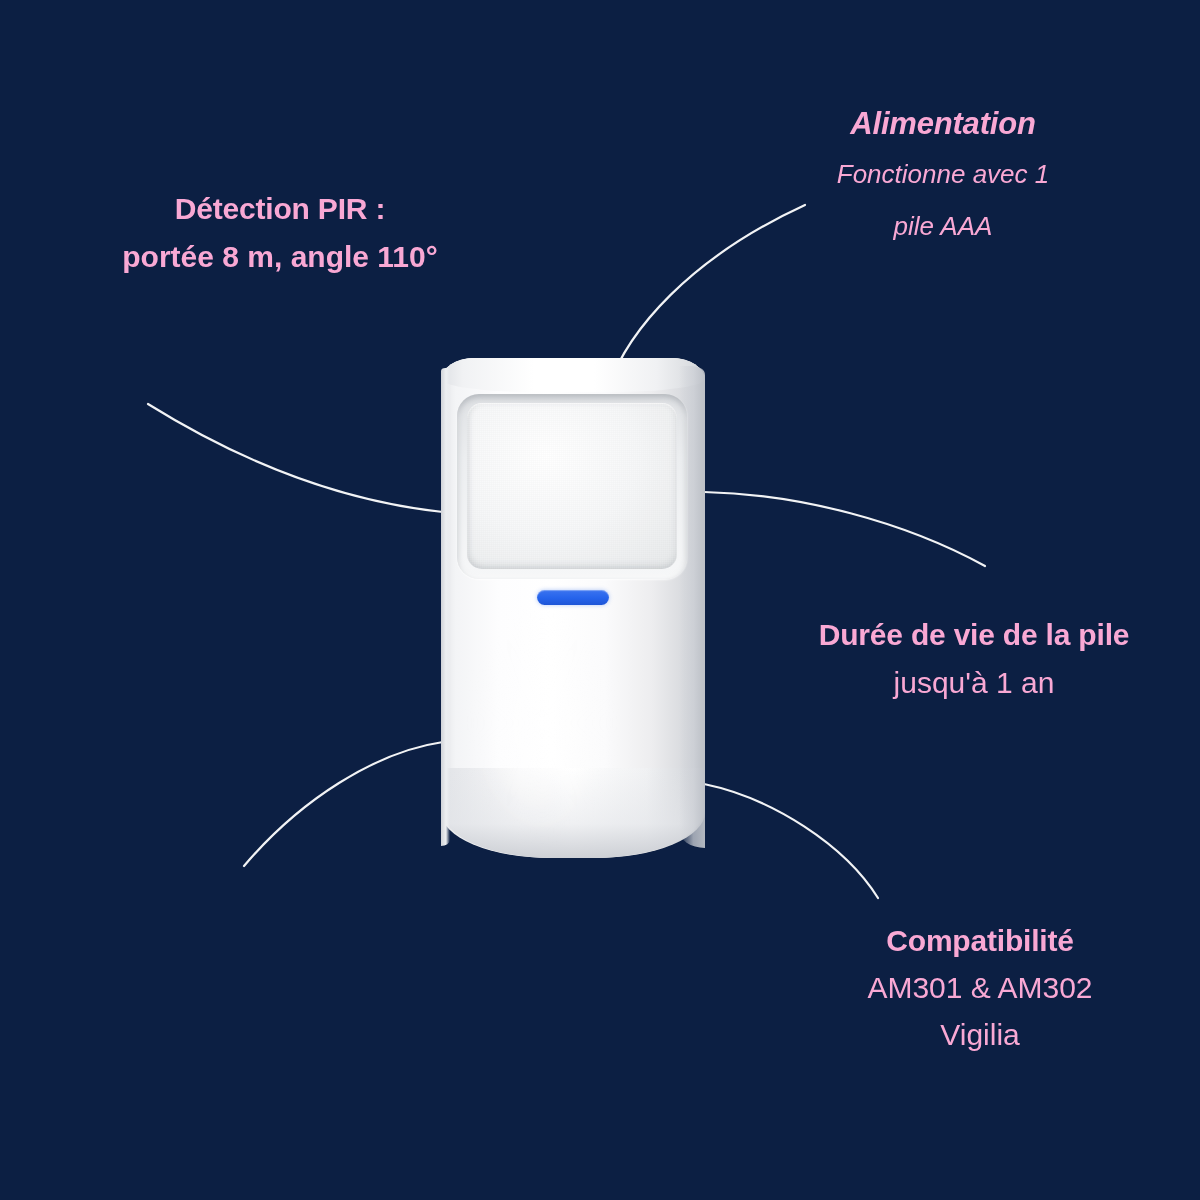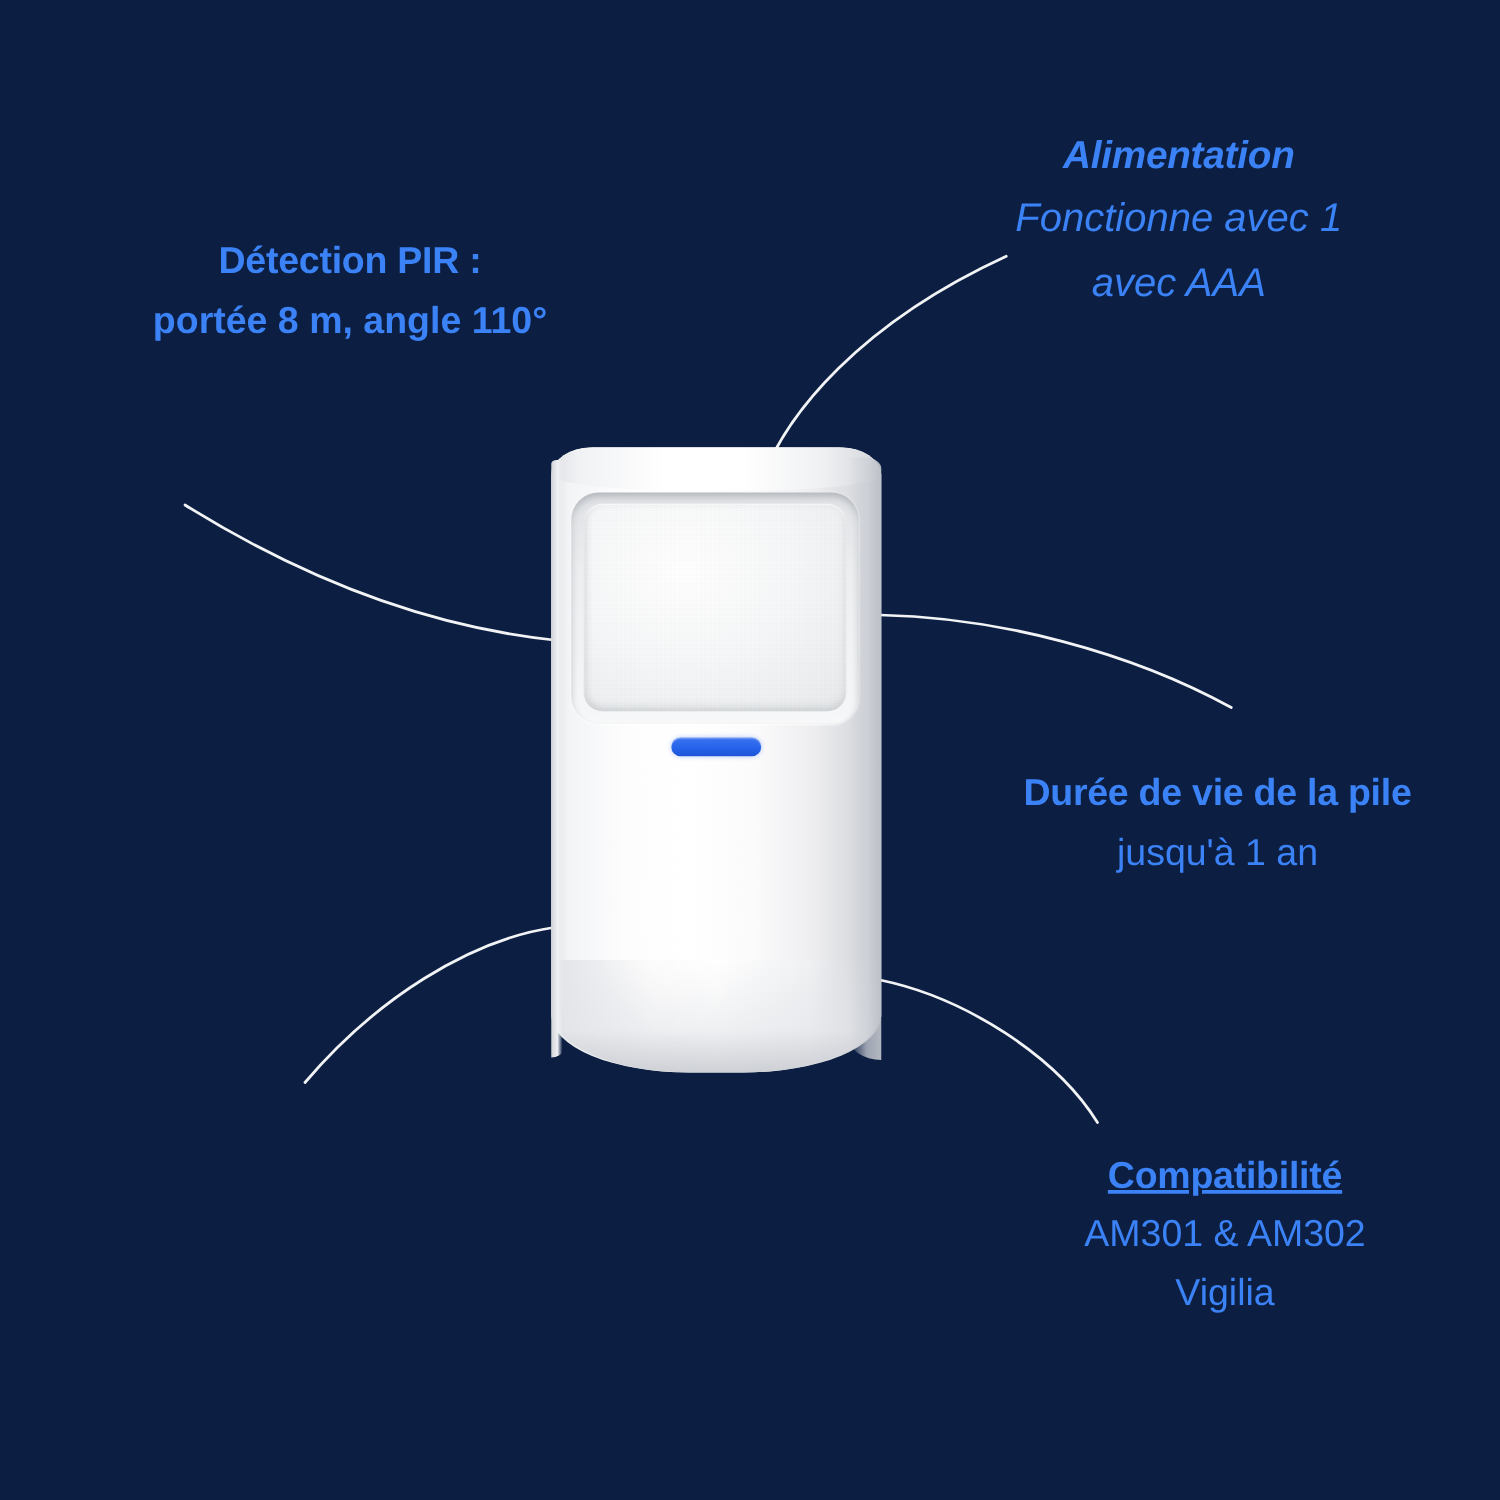--- a/index.html
+++ b/index.html
@@ -186,21 +186,21 @@
     left: 26px;
     top: 250px;
     width: 150px;
     height: 230px;
     border-radius: 50%;
     background: radial-gradient(closest-side, rgba(255,255,255,0.55) 0%, rgba(255,255,255,0) 100%);
     filter: blur(6px);
   }
 
   
-  .callout { position: absolute; color: #3b82f6; }
+  .callout { position: absolute; color: #f9a8d4; }
 
   .callout .c-title {
     font-weight: bold;
     letter-spacing: -0.2px;
     white-space: nowrap;
   }
   .callout .c-line { font-weight: normal; }
 
   
   #callout-pir {
@@ -214,21 +214,21 @@
 
   
   #callout-power {
     left: 718px;
     top: 100px;
     width: 450px;
     text-align: center;
     font-style: italic;
   }
   #callout-power .c-title { font-size: 31px; line-height: 48px; }
-  #callout-power .c-line  { font-size: 32px; line-height: 52px; }
+  #callout-power .c-line  { font-size: 26px; line-height: 52px; }
 
   
   #callout-battery {
     left: 744px;
     top: 612px;
     width: 460px;
     text-align: center;
   }
   #callout-battery .c-title { font-size: 30px; line-height: 46px; }
   #callout-battery .c-line  { font-size: 30px; line-height: 50px; }
@@ -243,21 +243,21 @@
   #callout-mount .c-title { font-size: 30px; line-height: 47px; white-space: normal; }
   #callout-mount .c-line  { font-size: 30px; line-height: 52px; }
 
   
   #callout-compat {
     left: 800px;
     top: 918px;
     width: 360px;
     text-align: center;
   }
-  #callout-compat .c-title { font-size: 30px; line-height: 46px; text-decoration: underline; }
+  #callout-compat .c-title { font-size: 30px; line-height: 46px; }
   #callout-compat .c-line  { font-size: 30px; line-height: 47px; }
 </style>
 </head>
 <body>
 
 <div id="stage">
 
   <svg id="leaders" viewBox="0 0 1200 1200" width="1200" height="1200" aria-hidden="true">
     <g fill="none" stroke="#ffffff" stroke-linecap="round">
 
@@ -287,21 +287,21 @@
   </div>
 
   <div class="callout" id="callout-pir">
     <div class="c-title">Détection PIR :</div>
     <div class="c-line">portée 8 m, angle 110°</div>
   </div>
 
   <div class="callout" id="callout-power">
     <div class="c-title">Alimentation</div>
     <div class="c-line">Fonctionne avec 1</div>
-    <div class="c-line">avec AAA</div>
+    <div class="c-line">pile AAA</div>
   </div>
 
   <div class="callout" id="callout-battery">
     <div class="c-title">Durée de vie de la pile</div>
     <div class="c-line">jusqu'à 1 an</div>
   </div>
 
 
   <div class="callout" id="callout-compat">
     <div class="c-title">Compatibilité</div>

